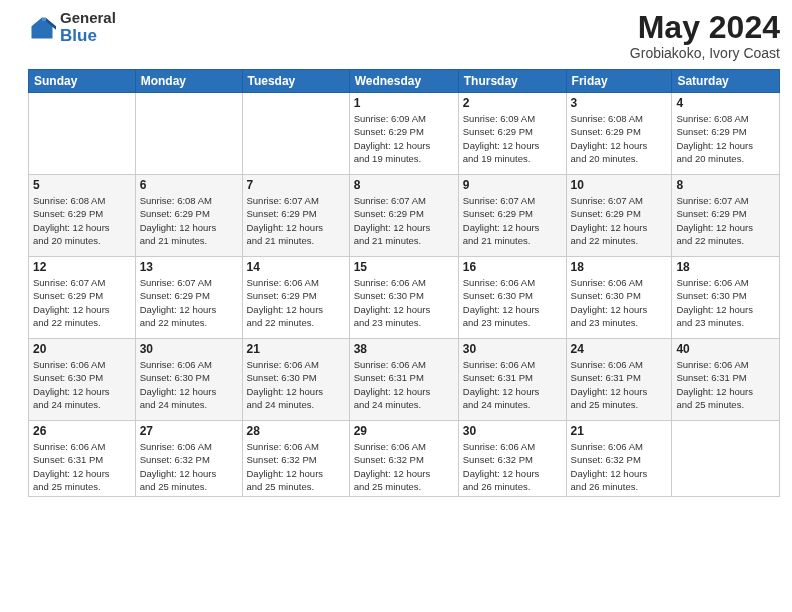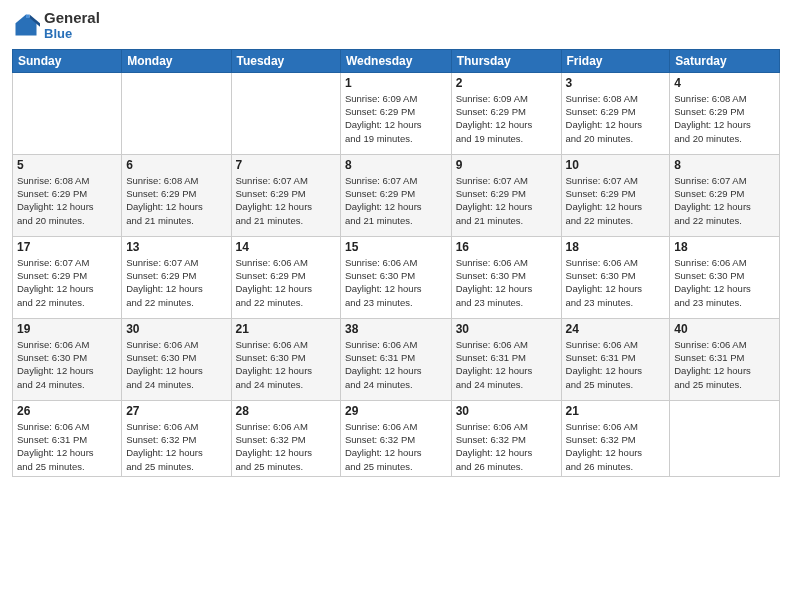--- a/index.html
+++ b/index.html
@@ -7,21 +7,21 @@
       font-family: Arial, sans-serif;
       background: #fff;
       width: 792px;
       height: 612px;
       overflow: hidden;
     }
     .page {
       width: 792px;
       height: 430px;
       background: #fff;
-      padding: 10px 12px 8px 12px;
+      padding: 10px 12px 8px 28px;
     }
     .header {
       display: flex;
       justify-content: space-between;
       align-items: flex-start;
       margin-bottom: 8px;
     }
     .logo {
       display: flex;
       align-items: center;
@@ -30,21 +30,21 @@
       display: flex;
       flex-direction: column;
       line-height: 1.1;
     }
     .logo-general {
       font-size: 15px;
       font-weight: bold;
       color: #333;
     }
     .logo-blue {
-      font-size: 13px;
+      font-size: 17px;
       font-weight: bold;
       color: #2970b8;
     }
     .logo-icon {
       width: 28px;
       height: 28px;
       margin-right: 4px;
     }
     .title-block {
       text-align: right;
@@ -113,20 +113,22 @@
         <polygon points="16,4 28,14 28,28 4,28 4,14" fill="#2970b8"></polygon>
         <polygon points="20,4 32,14 32,18 20,8" fill="#1a4f8a"></polygon>
         <polygon points="16,4 20,4 20,8 16,8" fill="#4a90d9"></polygon>
       </svg>
       <div class="logo-text">
         <span class="logo-general">General</span>
         <span class="logo-blue">Blue</span>
       </div>
     </div>
     <div class="title-block">
+      <div class="month-year">May 2024</div>
+      <div class="location">Grobiakoko, Ivory Coast</div>
     </div>
   </div>
 
   <table class="calendar">
     <thead>
       <tr>
         <th>Sunday</th>
         <th>Monday</th>
         <th>Tuesday</th>
         <th>Wednesday</th>
@@ -215,21 +217,21 @@
           <td>
             <span class="day-num">8</span>
             <div class="day-info" style="white-space: pre-line;">Sunrise: 6:07 AM
 Sunset: 6:29 PM
 Daylight: 12 hours
 and 22 minutes.</div>
           </td>
         </tr>
         <tr>
           <td>
-            <span class="day-num">17</span>
+            <span class="day-num">12</span>
             <div class="day-info" style="white-space: pre-line;">Sunrise: 6:07 AM
 Sunset: 6:29 PM
 Daylight: 12 hours
 and 22 minutes.</div>
           </td>
           <td>
             <span class="day-num">13</span>
             <div class="day-info" style="white-space: pre-line;">Sunrise: 6:07 AM
 Sunset: 6:29 PM
 Daylight: 12 hours
@@ -266,21 +268,21 @@
           <td>
             <span class="day-num">18</span>
             <div class="day-info" style="white-space: pre-line;">Sunrise: 6:06 AM
 Sunset: 6:30 PM
 Daylight: 12 hours
 and 23 minutes.</div>
           </td>
         </tr>
         <tr class="row-shaded">
           <td>
-            <span class="day-num">19</span>
+            <span class="day-num">20</span>
             <div class="day-info" style="white-space: pre-line;">Sunrise: 6:06 AM
 Sunset: 6:30 PM
 Daylight: 12 hours
 and 24 minutes.</div>
           </td>
           <td>
             <span class="day-num">30</span>
             <div class="day-info" style="white-space: pre-line;">Sunrise: 6:06 AM
 Sunset: 6:30 PM
 Daylight: 12 hours

